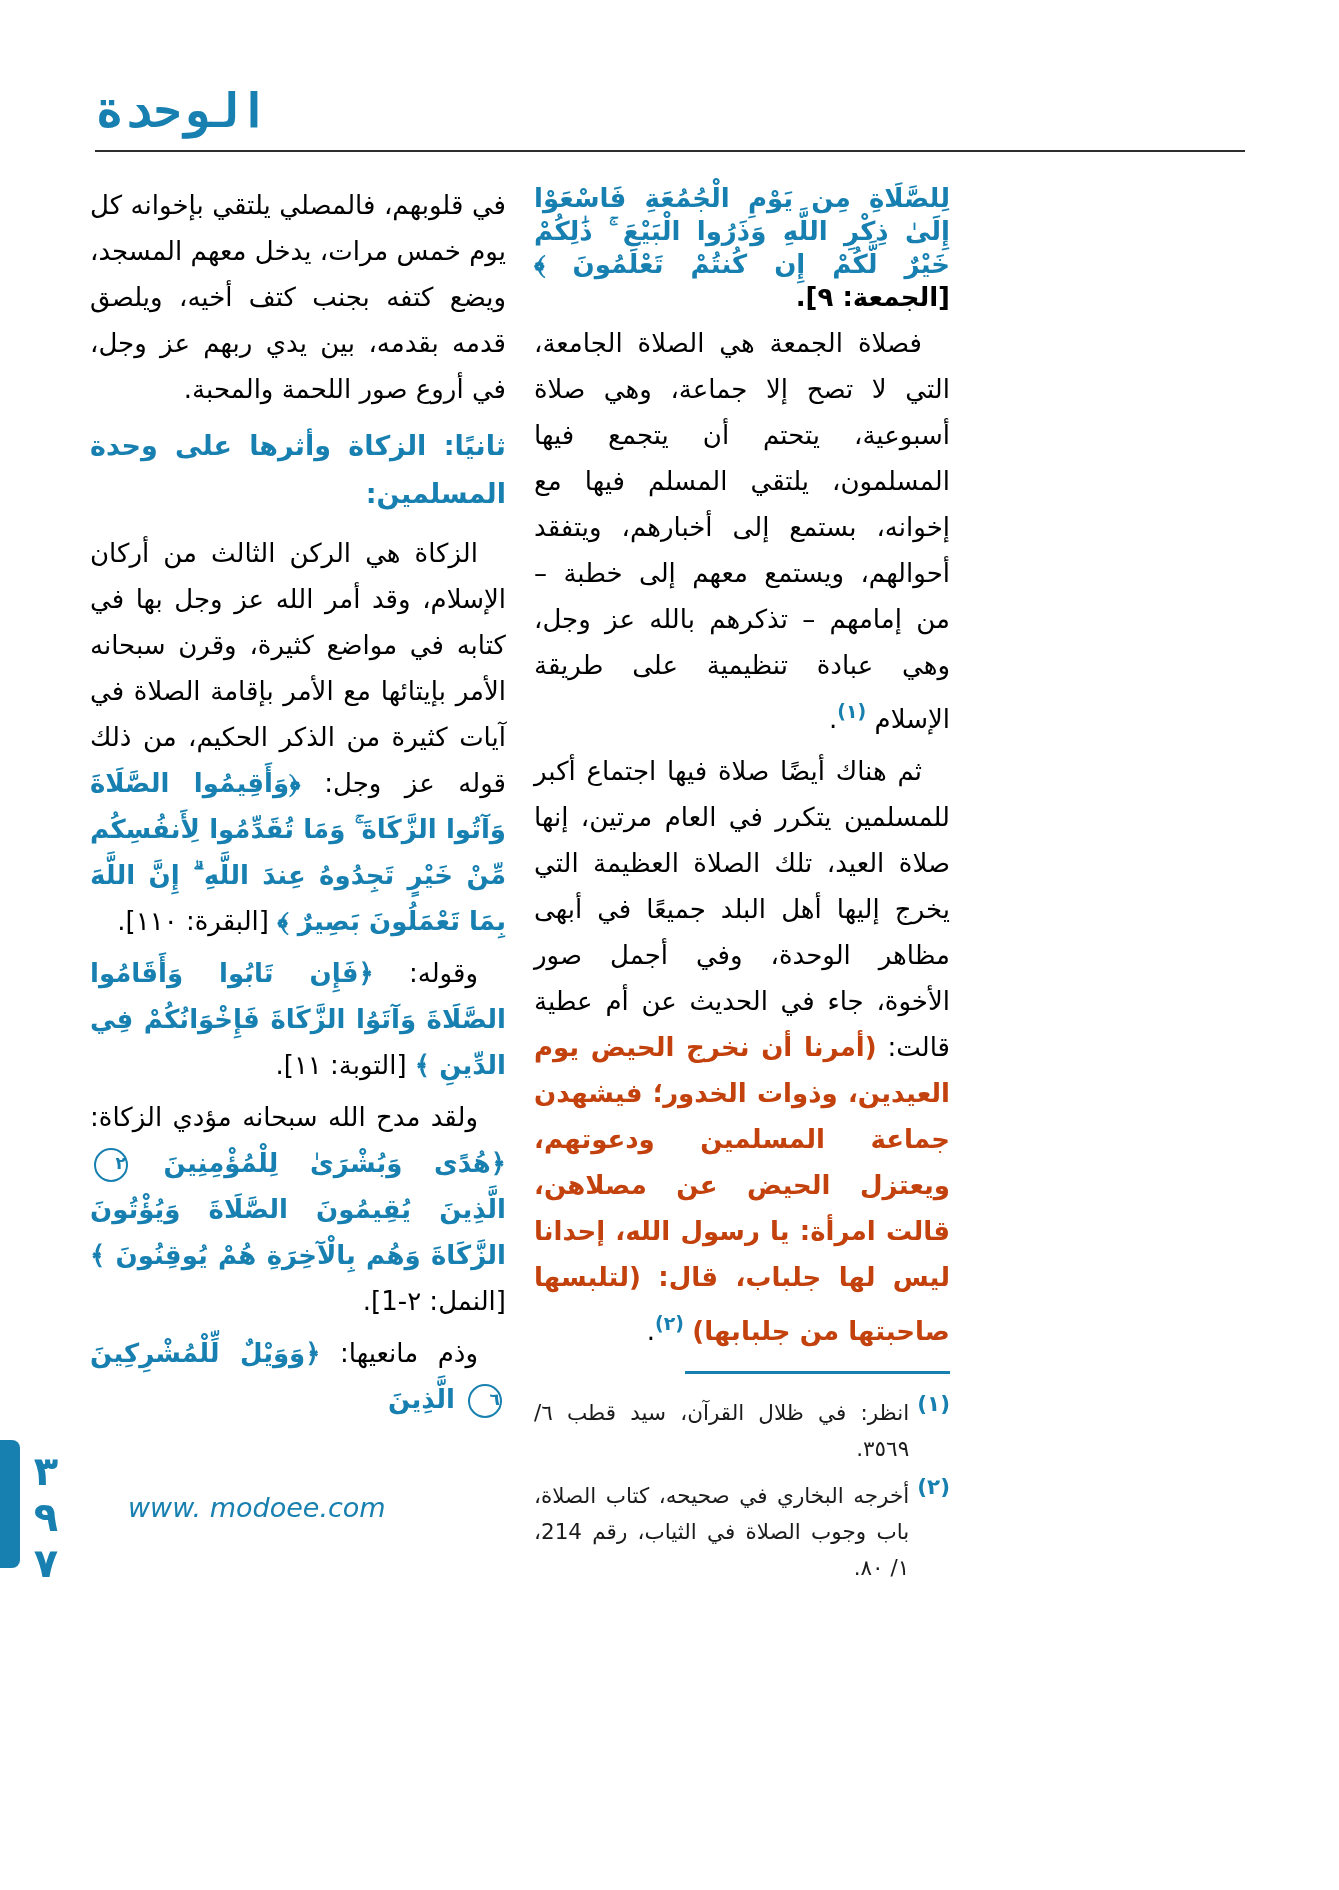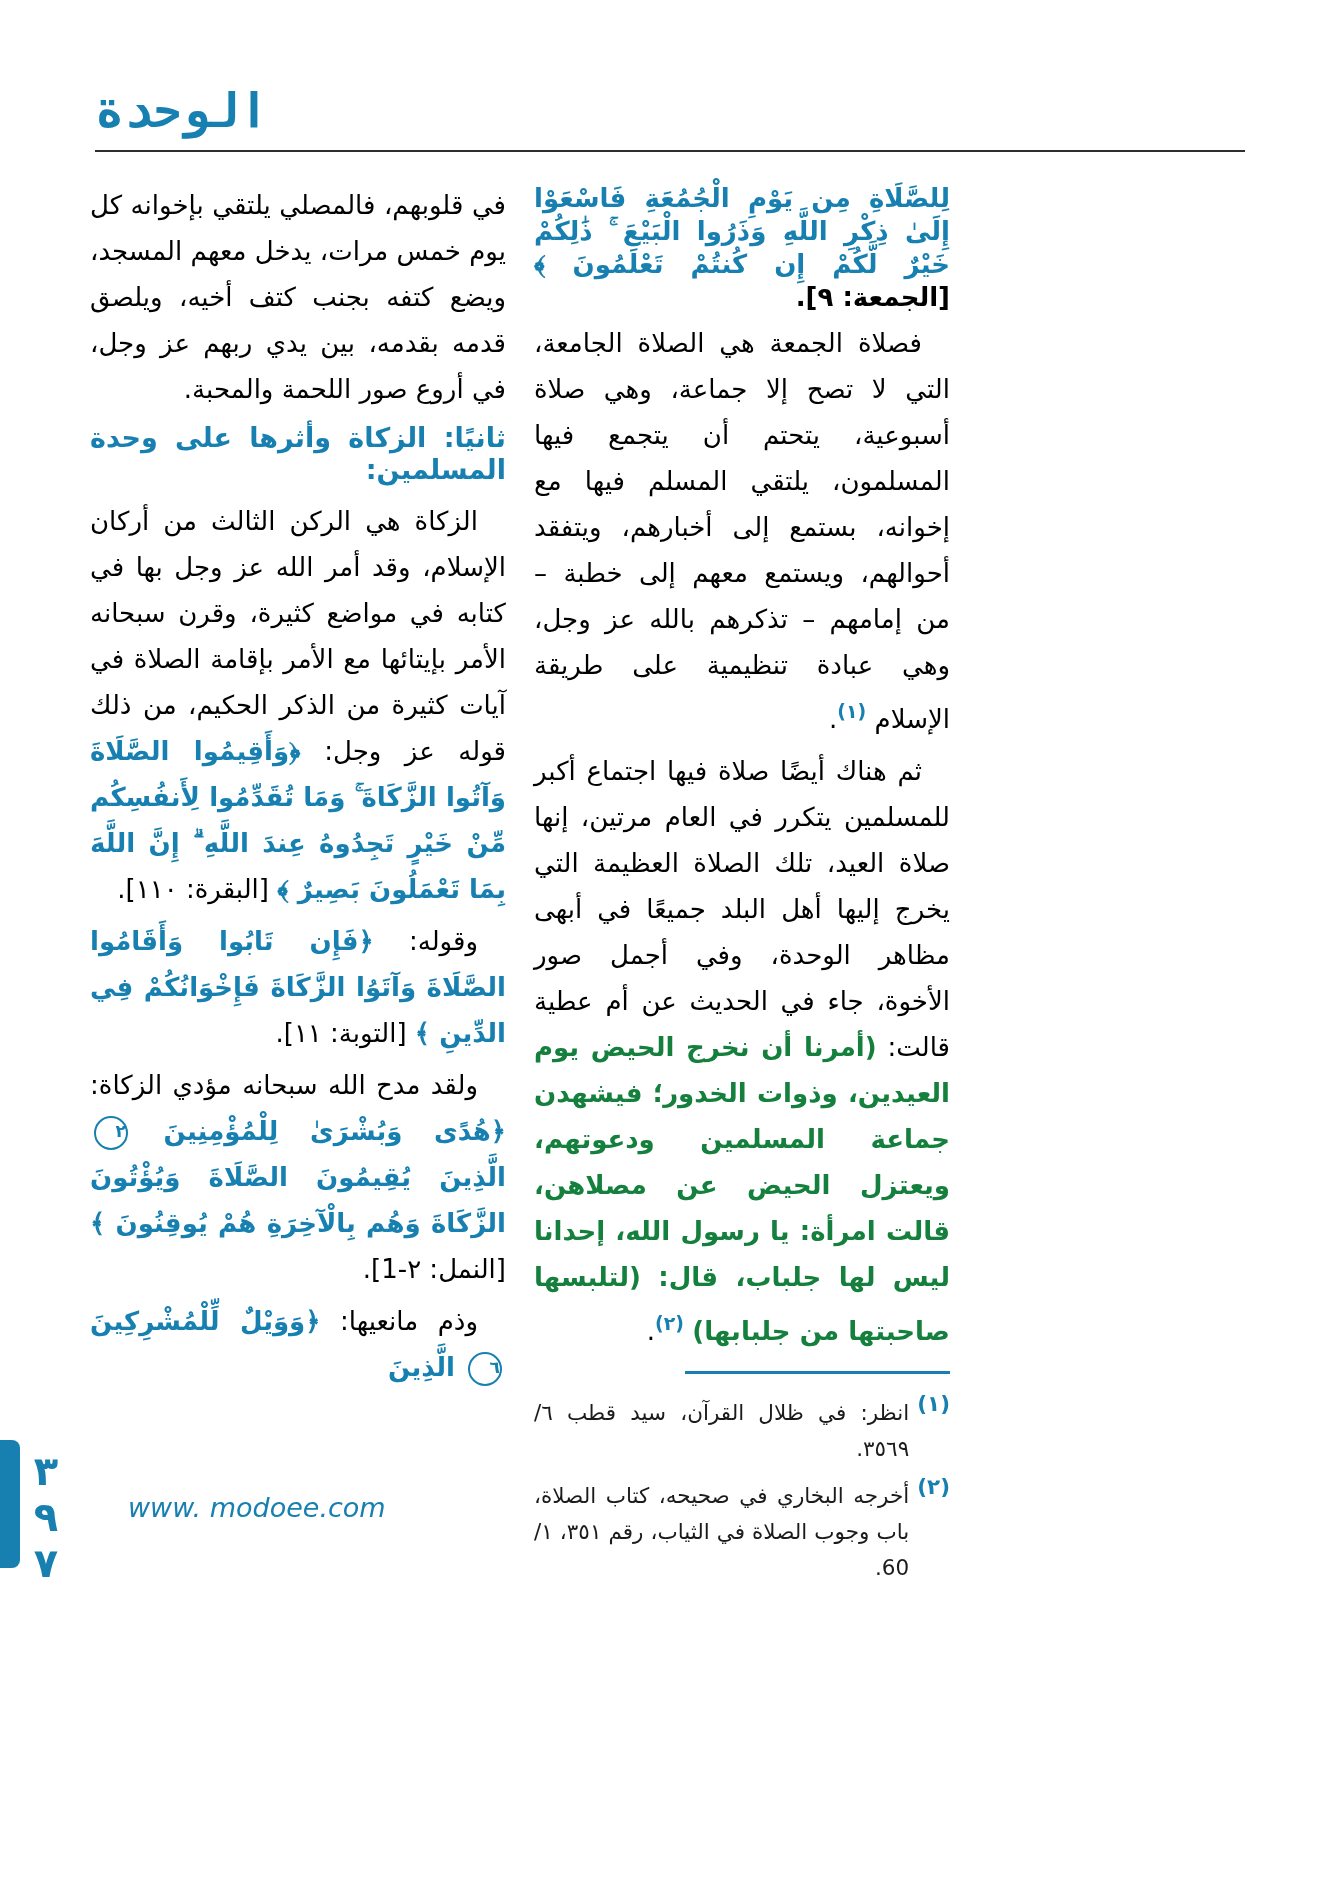--- a/index.html
+++ b/index.html
@@ -48,21 +48,21 @@
   .col {
     width: 416px;
     font-size: 26px;
     line-height: 46px;
     text-align: justify;
     text-align-last: right;
   }
   .col p { margin: 0 0 6px 0; }
   .indent { text-indent: 28px; }
   .seg-normal { color: #000000; }
-  .seg-bold { color: #15803d; font-weight: bold; }
+  .seg-bold { color: #c2410c; font-weight: bold; }
   .seg-quran {
     color: var(--accent);
     font-weight: 600;
   }
   .verse-lead {
     font-weight: bold;
     line-height: 33px;
   }
   .seg-fnref {
     color: var(--accent);
@@ -82,21 +82,21 @@
     font-size: 17px;
     font-weight: bold;
     vertical-align: middle;
     margin: 0 4px;
     text-indent: 0;
   }
   .heading {
     color: var(--accent);
     font-size: 27px;
     font-weight: bold;
-    line-height: 32px;
+    line-height: 48px;
     margin: 10px 0 12px 0;
     text-align: justify;
     text-align-last: right;
   }
   .footnote-rule {
     width: 265px;
     height: 2.5px;
     background: var(--accent);
     margin: 18px 0 12px 0;
   }
@@ -163,21 +163,21 @@
     <p class="indent"><span class="seg-normal">ثم هناك أيضًا صلاة فيها اجتماع أكبر للمسلمين يتكرر في العام مرتين، إنها صلاة العيد، تلك الصلاة العظيمة التي يخرج إليها أهل البلد جميعًا في أبهى مظاهر الوحدة، وفي أجمل صور الأخوة، جاء في الحديث عن أم عطية قالت: </span><span class="seg-bold">(أمرنا أن نخرج الحيض يوم العيدين، وذوات الخدور؛ فيشهدن جماعة المسلمين ودعوتهم، ويعتزل الحيض عن مصلاهن، قالت امرأة: يا رسول الله، إحدانا ليس لها جلباب، قال: (لتلبسها صاحبتها من جلبابها)</span><span class="seg-normal"> </span><span class="seg-fnref">(٢)</span><span class="seg-normal">.</span></p>
 
     <div class="footnote-rule"></div>
     <div class="footnotes">
       <p class="footnote">
         <span class="fn-num">(١)</span>
         <span class="fn-text">انظر: في ظلال القرآن، سيد قطب ٦/ ٣٥٦٩.</span>
       </p>
       <p class="footnote">
         <span class="fn-num">(٢)</span>
-        <span class="fn-text">أخرجه البخاري في صحيحه، كتاب الصلاة، باب وجوب الصلاة في الثياب، رقم ٣٥١، ١/ 60.</span>
+        <span class="fn-text">أخرجه البخاري في صحيحه، كتاب الصلاة، باب وجوب الصلاة في الثياب، رقم 214، ١/ ٨٠.</span>
       </p>
     </div>
   </div>
 
   <div class="col">
     <p><span class="seg-normal">في قلوبهم، فالمصلي يلتقي بإخوانه كل يوم خمس مرات، يدخل معهم المسجد، ويضع كتفه بجنب كتف أخيه، ويلصق قدمه بقدمه، بين يدي ربهم عز وجل، في أروع صور اللحمة والمحبة.</span></p>
     <h2 class="heading">ثانيًا: الزكاة وأثرها على وحدة المسلمين:</h2>
     <p class="indent"><span class="seg-normal">الزكاة هي الركن الثالث من أركان الإسلام، وقد أمر الله عز وجل بها في كتابه في مواضع كثيرة، وقرن سبحانه الأمر بإيتائها مع الأمر بإقامة الصلاة في آيات كثيرة من الذكر الحكيم، من ذلك قوله عز وجل: </span><span class="seg-quran">﴿وَأَقِيمُوا الصَّلَاةَ وَآتُوا الزَّكَاةَ ۚ وَمَا تُقَدِّمُوا لِأَنفُسِكُم مِّنْ خَيْرٍ تَجِدُوهُ عِندَ اللَّهِ ۗ إِنَّ اللَّهَ بِمَا تَعْمَلُونَ بَصِيرٌ ﴾</span><span class="seg-normal"> [البقرة: ١١٠].</span></p>
     <p class="indent"><span class="seg-normal">وقوله: </span><span class="seg-quran">﴿فَإِن تَابُوا وَأَقَامُوا الصَّلَاةَ وَآتَوُا الزَّكَاةَ فَإِخْوَانُكُمْ فِي الدِّينِ ﴾</span><span class="seg-normal"> [التوبة: ١١].</span></p>
     <p class="indent"><span class="seg-normal">ولقد مدح الله سبحانه مؤدي الزكاة: </span><span class="seg-quran">﴿هُدًى وَبُشْرَىٰ لِلْمُؤْمِنِينَ </span><span class="seg-ayah">٢</span><span class="seg-quran"> الَّذِينَ يُقِيمُونَ الصَّلَاةَ وَيُؤْتُونَ الزَّكَاةَ وَهُم بِالْآخِرَةِ هُمْ يُوقِنُونَ ﴾</span><span class="seg-normal"> [النمل: ٢-1].</span></p>

